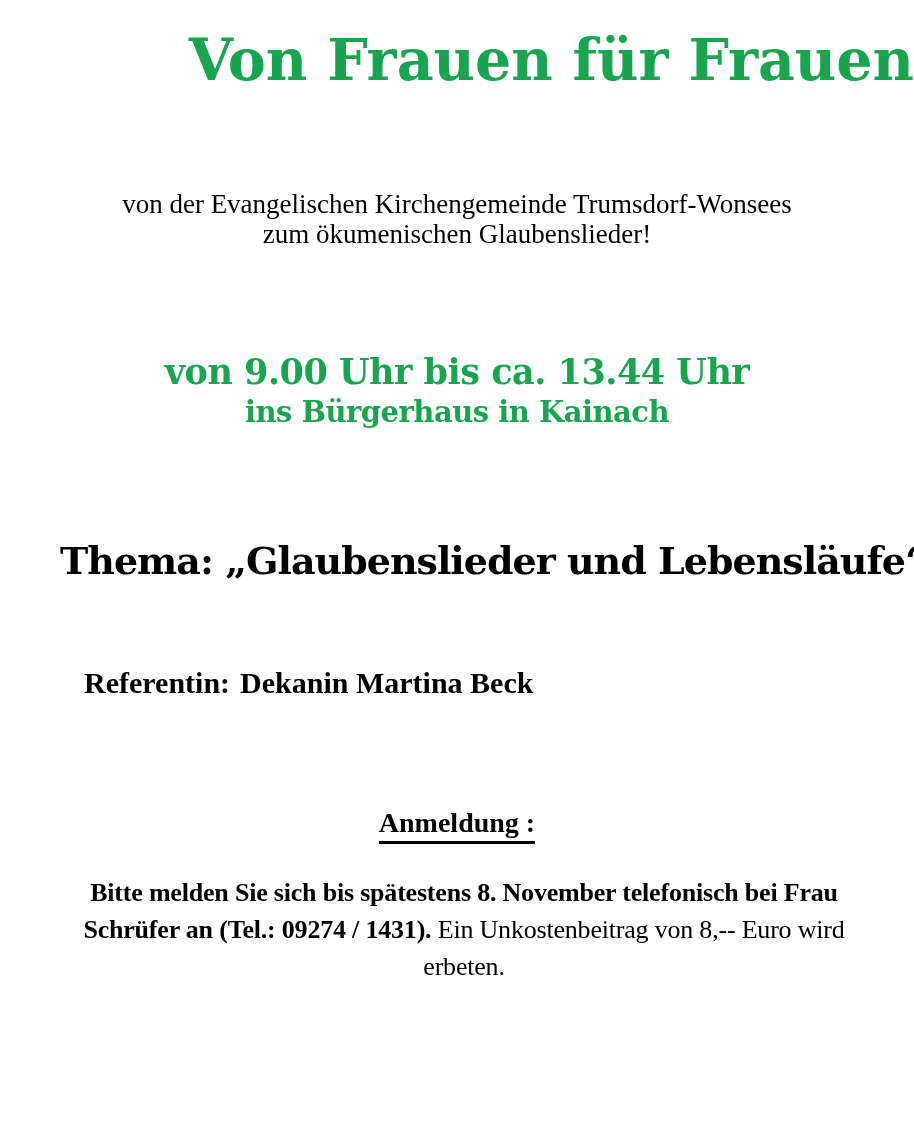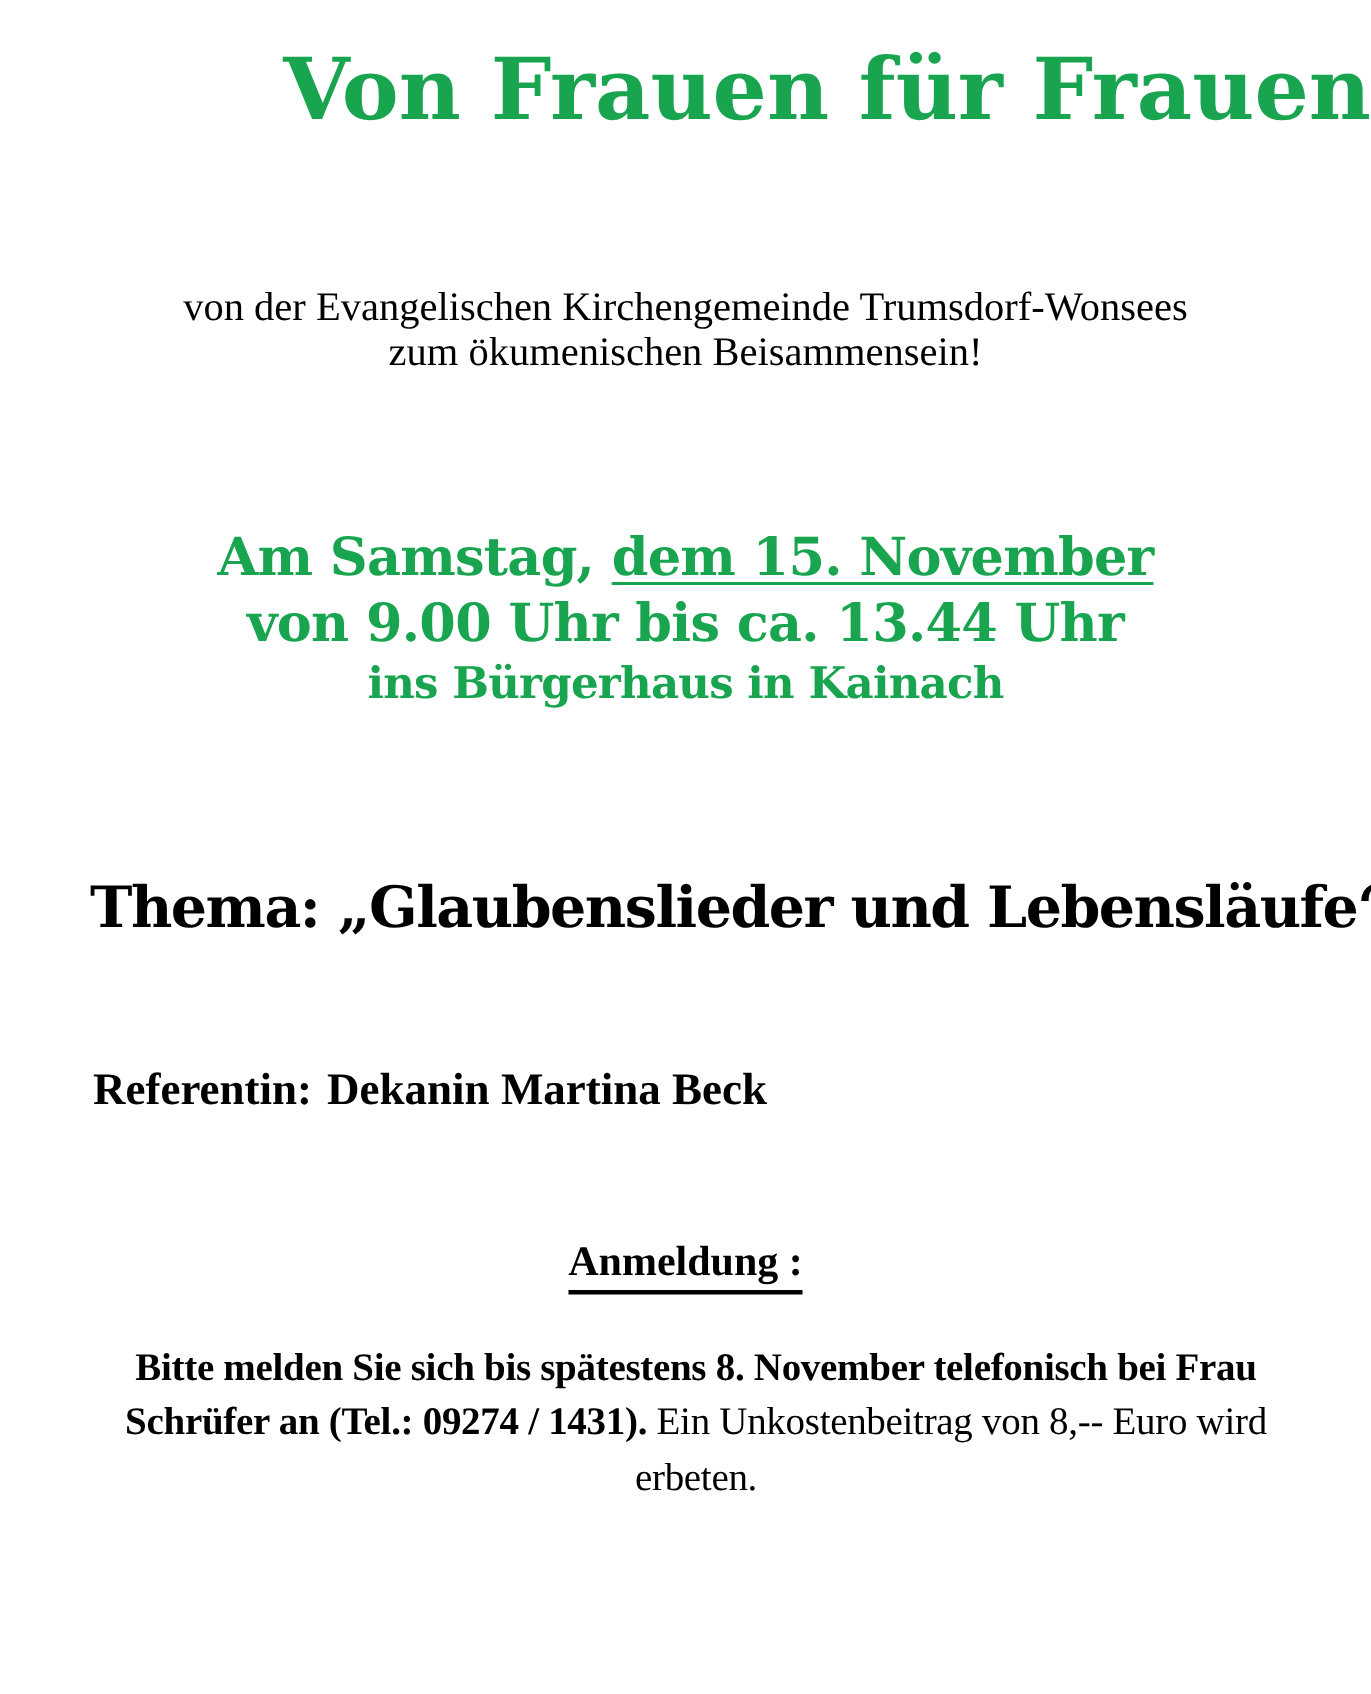--- a/index.html
+++ b/index.html
@@ -75,24 +75,25 @@
     letter-spacing: -1px;
     white-space: nowrap;
   }
   .speaker {
     margin-top: 80px;
     padding-left: 62px;
     font-family: "Liberation Serif", serif;
     font-weight: bold;
     font-size: 30px;
     line-height: 1.2;
+    margin-left: 22px;
   }
   .speaker-name { margin-left: 10px; }
   .reg-heading-wrap {
-    margin-top: 80px;
+    margin-top: 105px;
     text-align: center;
   }
   .reg-heading {
     display: inline-block;
     font-family: "Liberation Serif", serif;
     font-weight: bold;
     font-size: 28px;
     line-height: 1.2;
     border-bottom: 3px solid #000000;
     padding-bottom: 1px;
@@ -111,25 +112,24 @@
 </style>
 </head>
 <body>
 
 <div class="page">
 
   <h1 class="title">Von Frauen für Frauen</h1>
 
   <div class="invite">
     <div class="invite-line">von der Evangelischen Kirchengemeinde Trumsdorf-Wonsees</div>
-    <div class="invite-line">zum ökumenischen Beisammensein!</div>
+    <div class="invite-line">zum ökumenischen Glaubenslieder!</div>
   </div>
 
   <div class="event">
-    <div class="event-line12"><span>Am Samstag, </span><span class="u-green">dem 15. November</span></div>
     <div class="event-line12">von 9.00 Uhr bis ca. 13.44 Uhr</div>
     <div class="event-line3">ins Bürgerhaus in Kainach</div>
   </div>
 
   <div class="topic">Thema: „Glaubenslieder und Lebensläufe“</div>
 
   <div class="speaker">
     <span>Referentin:</span><span class="speaker-name">Dekanin Martina Beck</span>
   </div>
 

